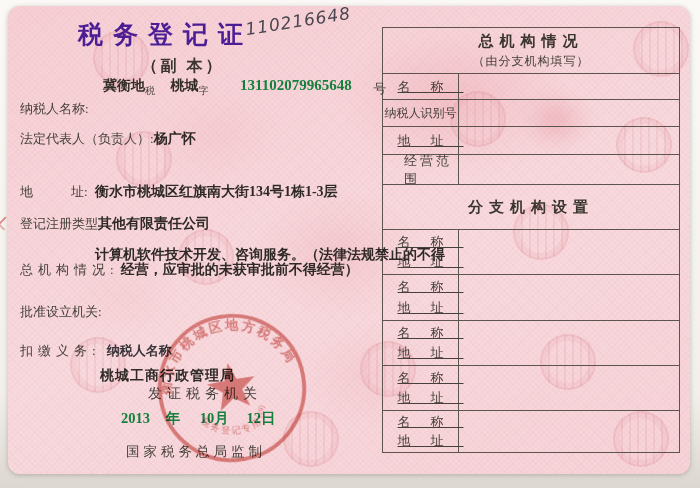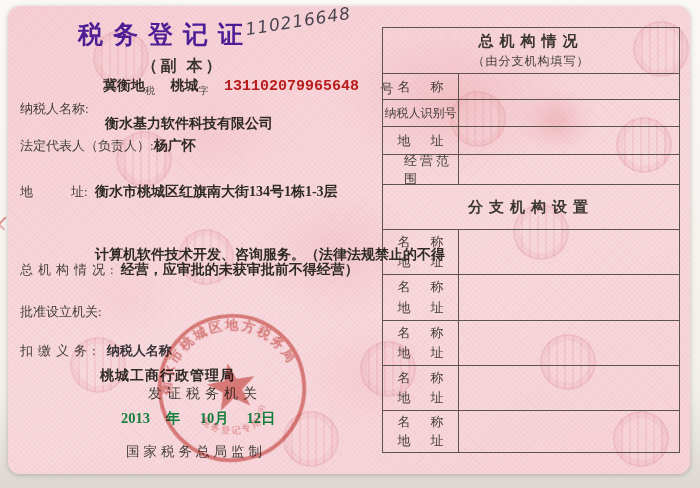--- a/index.html
+++ b/index.html
@@ -34,37 +34,37 @@
   .txt{position:absolute;z-index:5;color:#46403a;white-space:nowrap;}
   .bold{font-weight:700;color:#322c27;}
   .title{left:70px;top:12px;width:212px;font-size:25px;font-weight:700;
     letter-spacing:10px;color:#4c1d95;}
   .hand{left:237px;top:5px;font-family:"DejaVu Sans",sans-serif;font-style:italic;
     font-size:17px;letter-spacing:1px;color:#4a4550;transform:rotate(-9deg);}
   .subtitle{left:105px;top:50px;width:140px;text-align:center;font-size:16px;font-weight:700;
     letter-spacing:3px;color:#3b352f;}
   .serialline{left:95px;top:71px;font-size:14px;}
   .serialline .sub{font-size:10px;vertical-align:-4px;}
-  .serialline .num{font-size:15px;font-weight:700;margin-left:12px;color:#b91c1c;font-family:Liberation Mono, monospace;}
+  .serialline .num{font-size:15px;font-weight:700;margin-left:28px;color:#15803d;}
   .serialline .suf{margin-left:18px;vertical-align:-3px;font-size:13px;}
   .lbl{font-size:13px;}
   .val{font-size:14px;font-weight:700;color:#2f2a26;}
   .ls5{letter-spacing:5px;}
   .rtable{position:absolute;left:374px;top:21px;width:298px;height:426px;z-index:3;
     border:1.5px solid #5c544d;box-sizing:border-box;display:flex;flex-direction:column;
     color:#46403a;}
   .trow,.tgroup{display:flex;border-top:1px solid #5c544d;box-sizing:border-box;}
   .thead{border-top:none;display:flex;flex-direction:column;align-items:center;justify-content:center;}
   .thead .t1{font-size:15px;font-weight:700;letter-spacing:6px;color:#3b352f;}
   .thead .t2{font-size:12px;margin-top:2px;letter-spacing:1px;font-family:Liberation Serif, serif;}
   .tlabel{width:76px;border-right:1px solid #5c544d;box-sizing:border-box;
     display:flex;align-items:center;justify-content:center;font-size:13px;}
   .tlabel.col{flex-direction:column;justify-content:space-evenly;align-items:center;}
   .tval{flex:1;}
-  .lsw{letter-spacing:20px;margin-right:-20px;}
+  .lsw{letter-spacing:20px;margin-right:-20px;text-decoration:underline;}
   .ls3{letter-spacing:3px;margin-right:-3px;margin-left:21px;}
   .idlbl{font-size:12px;letter-spacing:0;}
   .stamp{position:absolute;left:146px;top:304px;width:156px;height:156px;z-index:8;
     opacity:.62;mix-blend-mode:multiply;filter:blur(.3px);transform:rotate(-10deg);}
   .redmark{position:absolute;left:0px;top:218px;width:7px;height:9px;z-index:2;
     border-left:2px solid rgba(205,70,70,.6);border-bottom:2px solid rgba(205,70,70,.4);
     transform:rotate(45deg);}
 </style>
 </head>
 <body>
@@ -98,31 +98,33 @@
     <div class="txt subtitle">（副 本）</div>
 
     <div class="txt serialline">
       <span class="bold">冀衡地</span><span class="sub">税</span>
       <span class="bold" style="margin-left:12px">桃城</span><span class="sub">字</span>
       <span class="num">131102079965648</span>
       <span class="suf">号</span>
     </div>
 
     <div class="txt lbl" style="left:12px;top:94px">纳税人名称:</div>
-    <div class="txt val" style="left:97px;top:109px">衡水基力软件科技有限公司</div>
-
-    <div class="txt lbl" style="left:12px;top:131px">
+
+    <div class="txt lbl" style="left:12px;top:124px">
       <span>法定代表人（负责人）:</span><span class="val">杨广怀</span>
     </div>
 
     <div class="txt lbl" style="left:12px;top:177px">
       <span>地</span><span style="margin-left:38px">址:</span>
       <span class="val" style="margin-left:4px">衡水市桃城区红旗南大街134号1栋1-3层</span>
     </div>
 
+    <div class="txt lbl" style="left:12px;top:209px">
+      <span>登记注册类型</span><span class="val">其他有限责任公司</span>
+    </div>
 
     <div class="txt val" style="left:87px;top:240px;z-index:6">计算机软件技术开发、咨询服务。（法律法规禁止的不得</div>
     <div class="txt lbl" style="left:12px;top:255px">
       <span class="ls5">总机构情况:</span><span class="val" style="margin-left:2px">经营，应审批的未获审批前不得经营）</span>
     </div>
 
     <div class="txt lbl" style="left:12px;top:297px">批准设立机关:</div>
 
     <div class="txt lbl" style="left:12px;top:336px">
       <span class="ls5">扣缴义务:</span><span style="margin-left:6px;font-weight:600;color:#383239">纳税人名称</span>

